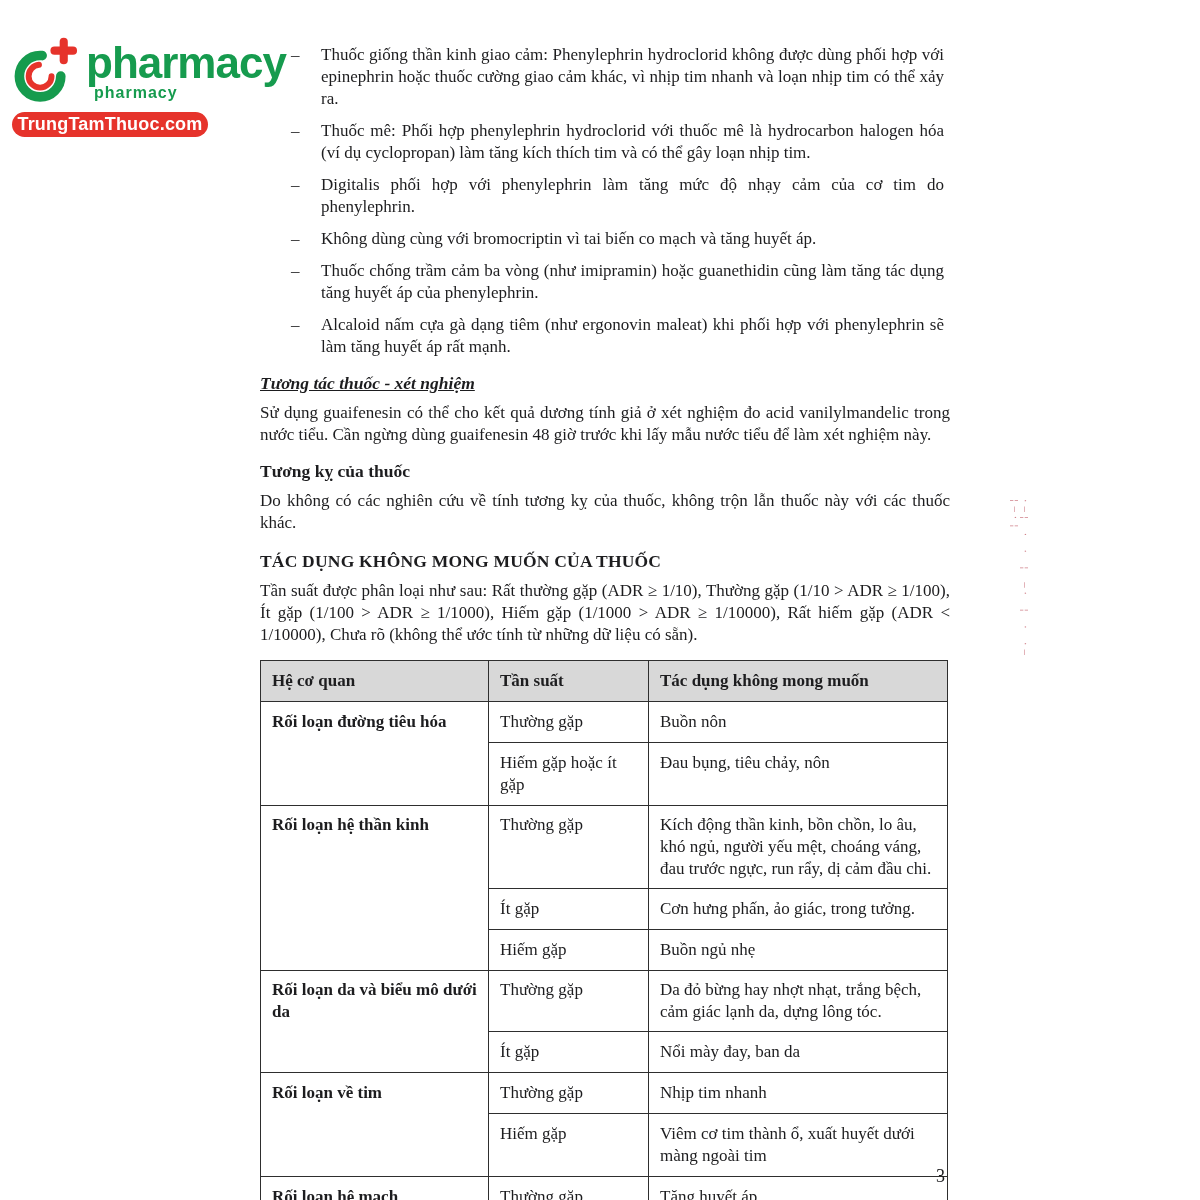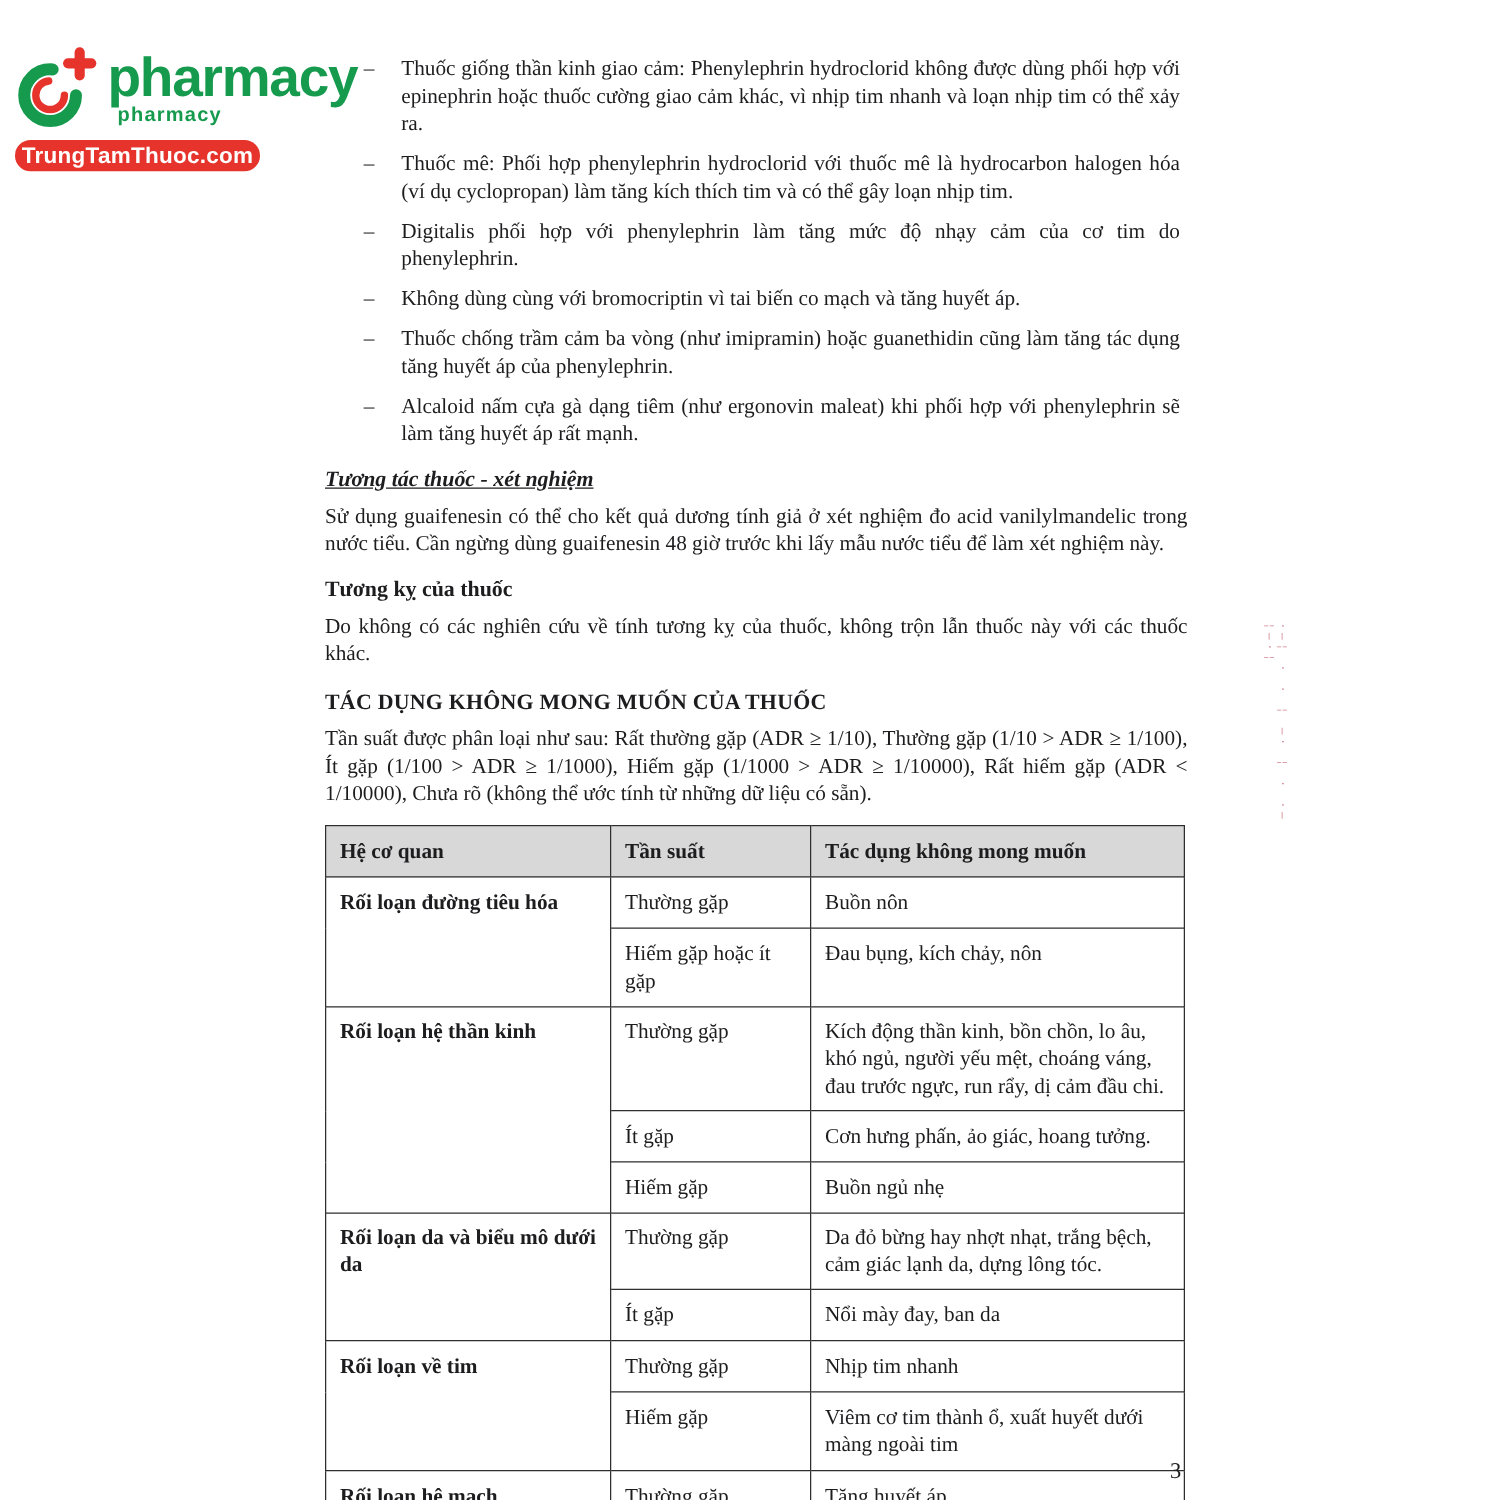--- a/index.html
+++ b/index.html
@@ -126,31 +126,31 @@
         </tr>
       </thead>
       <tbody>
         <tr class="short">
           <td class="organ" rowspan="2">Rối loạn đường tiêu hóa</td>
           <td class="freq">Thường gặp</td>
           <td class="effect">Buồn nôn</td>
         </tr>
         <tr class="short">
           <td class="freq">Hiếm gặp hoặc ít gặp</td>
-          <td class="effect">Đau bụng, kích chảy, nôn</td>
+          <td class="effect">Đau bụng, tiêu chảy, nôn</td>
         </tr>
 
         <tr>
           <td class="organ" rowspan="3">Rối loạn hệ thần kinh</td>
           <td class="freq">Thường gặp</td>
           <td class="effect">Kích động thần kinh, bồn chồn, lo âu, khó ngủ, người yếu mệt, choáng váng, đau trước ngực, run rẩy, dị cảm đầu chi.</td>
         </tr>
         <tr class="short">
           <td class="freq">Ít gặp</td>
-          <td class="effect">Cơn hưng phấn, ảo giác, hoang tưởng.</td>
+          <td class="effect">Cơn hưng phấn, ảo giác, trong tưởng.</td>
         </tr>
         <tr class="short">
           <td class="freq">Hiếm gặp</td>
           <td class="effect">Buồn ngủ nhẹ</td>
         </tr>
 
         <tr>
           <td class="organ" rowspan="2">Rối loạn da và biểu mô dưới da</td>
           <td class="freq">Thường gặp</td>
           <td class="effect">Da đỏ bừng hay nhợt nhạt, trắng bệch, cảm giác lạnh da, dựng lông tóc.</td>

